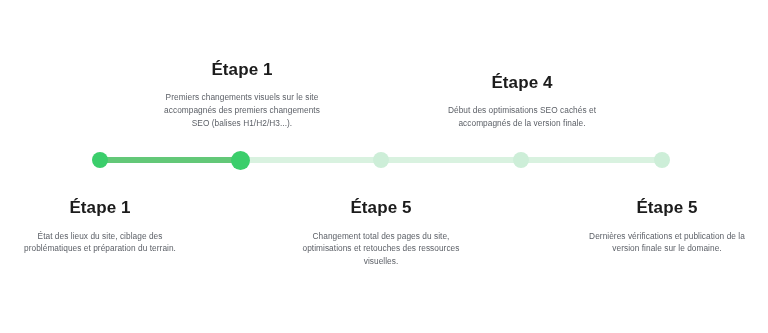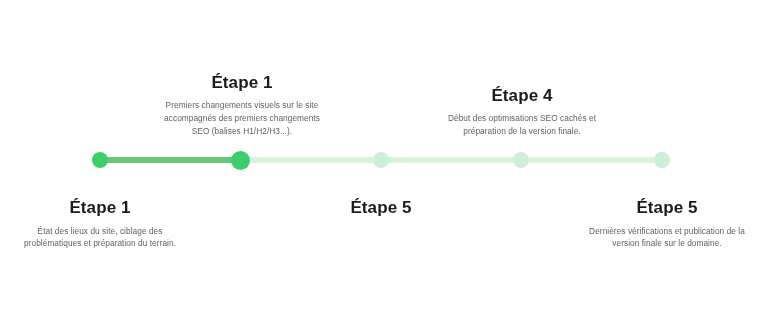--- a/index.html
+++ b/index.html
@@ -87,21 +87,21 @@
     font-weight: 700;
     color: #1c1c1c;
     letter-spacing: 0.1px;
     margin: 0 0 7px 0;
     line-height: 1.15;
   }
   .step-desc {
     font-size: 8.3px;
     line-height: 1.55;
     color: #5b5f66;
-    margin: 4px;
+    margin: 12px;
     padding: 0 14px;
     letter-spacing: 0.05px;
   }
 </style>
 </head>
 <body>
 
 <div class="timeline">
 
   <div class="track-wrap">
@@ -120,25 +120,26 @@
     <div class="step-desc">État des lieux du site, ciblage des problématiques et préparation du terrain.</div>
   </div>
 
   <div class="step-block above" style="left:137px;">
     <div class="step-title">Étape 1</div>
     <div class="step-desc">Premiers changements visuels sur le site accompagnés des premiers changements SEO (balises H1/H2/H3...).</div>
   </div>
 
   <div class="step-block below" style="left:276px;">
     <div class="step-title">Étape 5</div>
+    <div class="step-desc">Changement total des pages du site, optimisations et retouches des ressources visuelles.</div>
   </div>
 
   <div class="step-block above" style="left:417px;">
     <div class="step-title">Étape 4</div>
-    <div class="step-desc">Début des optimisations SEO cachés et préparation de la version finale.</div>
+    <div class="step-desc">Début des optimisations SEO cachés et accompagnés de la version finale.</div>
   </div>
 
   <div class="step-block below" style="left:562px;">
     <div class="step-title">Étape 5</div>
     <div class="step-desc">Dernières vérifications et publication de la version finale sur le domaine.</div>
   </div>
 
 </div>
 
 </body></html>

